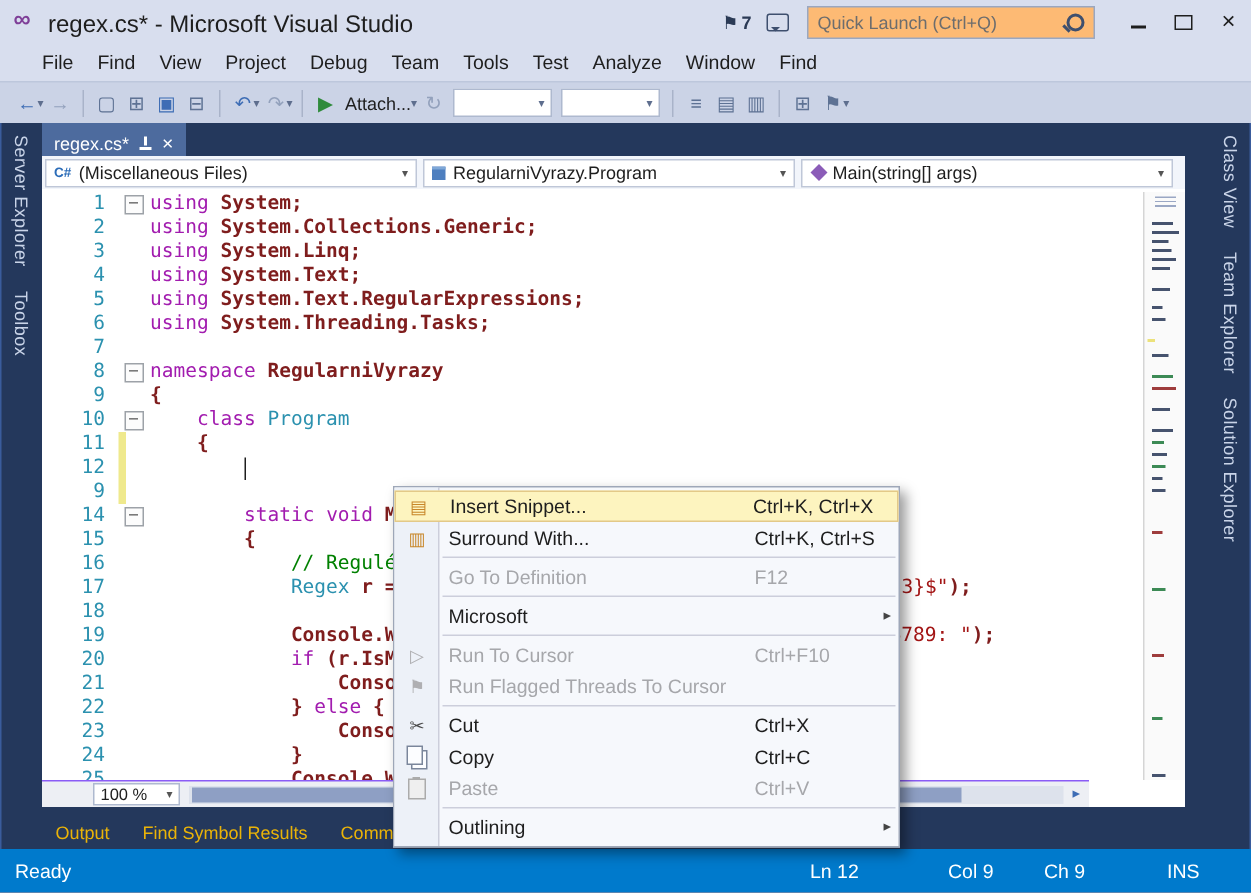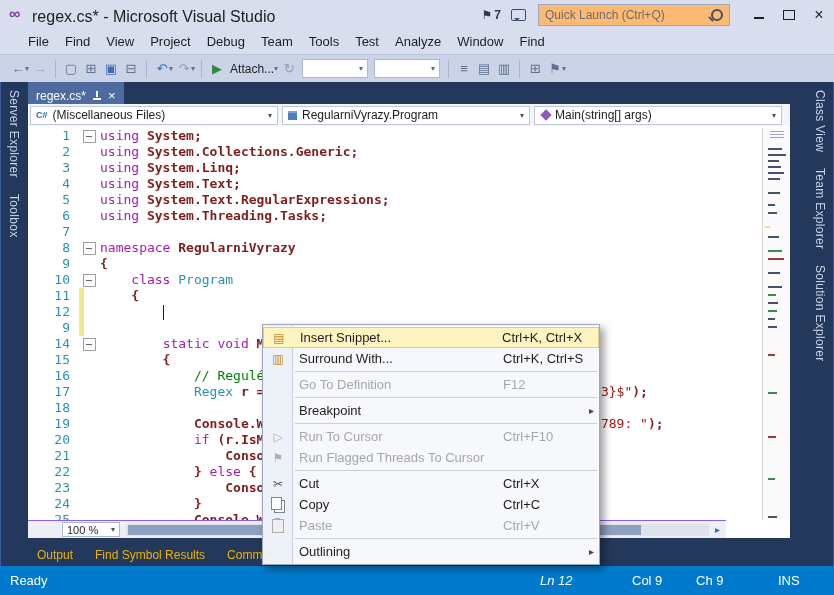--- a/index.html
+++ b/index.html
@@ -89,21 +89,21 @@
   .h-arrow{font-size:10px;color:#3E6DB5;margin-right:6px;}
 
   
   #bottom-tabs{left:28px;top:544px;height:22px;display:flex;gap:4px;align-items:center;}
   .btab{padding:3px 9px;font-size:12px;color:#eab308;}
   .btab.active{background:#3E5C8F;color:#FFFFFF;}
 
   
   #statusbar{left:0;top:566px;width:834px;height:29px;background:#007ACC;color:#FFFFFF;}
   #statusbar span{position:absolute;top:7px;font-size:13px;}
-  #sb-state{left:10px;} #sb-ln{left:540px;font-style:italic;} #sb-col{left:632px;} #sb-ch{left:696px;} #sb-ins{left:778px;}
+  #sb-state{left:10px;} #sb-ln{left:540px;} #sb-col{left:632px;} #sb-ch{left:696px;} #sb-ins{left:778px;}
 
   
   #ctx-menu{left:262px;top:324px;width:338px;background:#F6F8FC;border:1px solid #9EA7B8;box-shadow:4px 4px 8px rgba(0,0,0,.4);z-index:100;padding:2px 0;box-sizing:border-box;}
   #ctx-menu::before{content:'';position:absolute;left:29px;top:0;bottom:0;width:1px;background:#CCCEDB;}
   #ctx-menu::after{content:'';position:absolute;left:0;top:0;bottom:0;width:29px;background:#EDF1F8;z-index:-1;}
   .citem{height:21px;display:flex;align-items:center;position:relative;font-size:13px;}
   .citem.hl{background:#FDF4BF;border:1px solid #E3C988;height:19px;}
   .citem.dis .clabel,.citem.dis .cshort{color:#A6A7AB;}
   .cicon{width:30px;flex:0 0 30px;display:flex;align-items:center;justify-content:center;font-size:12px;}
   .clabel{padding-left:6px;}
@@ -333,21 +333,21 @@
         </div>
         <div class="csep" data-name="menu-separator"></div>
         <div class="citem dis" data-name="context-item-go-to-definition">
           <div class="cicon" data-name="menu-icon-empty"></div>
           <div class="clabel" data-name="menu-item-label">Go To Definition</div>
           <div class="cshort" data-name="menu-item-shortcut">F12</div>
         </div>
         <div class="csep" data-name="menu-separator"></div>
         <div class="citem" data-name="context-item-breakpoint">
           <div class="cicon" data-name="menu-icon-empty"></div>
-          <div class="clabel" data-name="menu-item-label">Breakpoint</div>
+          <div class="clabel" data-name="menu-item-label">Microsoft</div>
           <div class="cshort" data-name="menu-item-shortcut"></div>
           <div class="carrow" data-name="submenu-arrow-icon">▸</div>
         </div>
         <div class="csep" data-name="menu-separator"></div>
         <div class="citem dis" data-name="context-item-run-to-cursor">
           <div class="cicon" data-name="run_cursor-icon">▷</div>
           <div class="clabel" data-name="menu-item-label">Run To Cursor</div>
           <div class="cshort" data-name="menu-item-shortcut">Ctrl+F10</div>
         </div>
         <div class="citem dis" data-name="context-item-run-flagged-threads-to-cursor">

